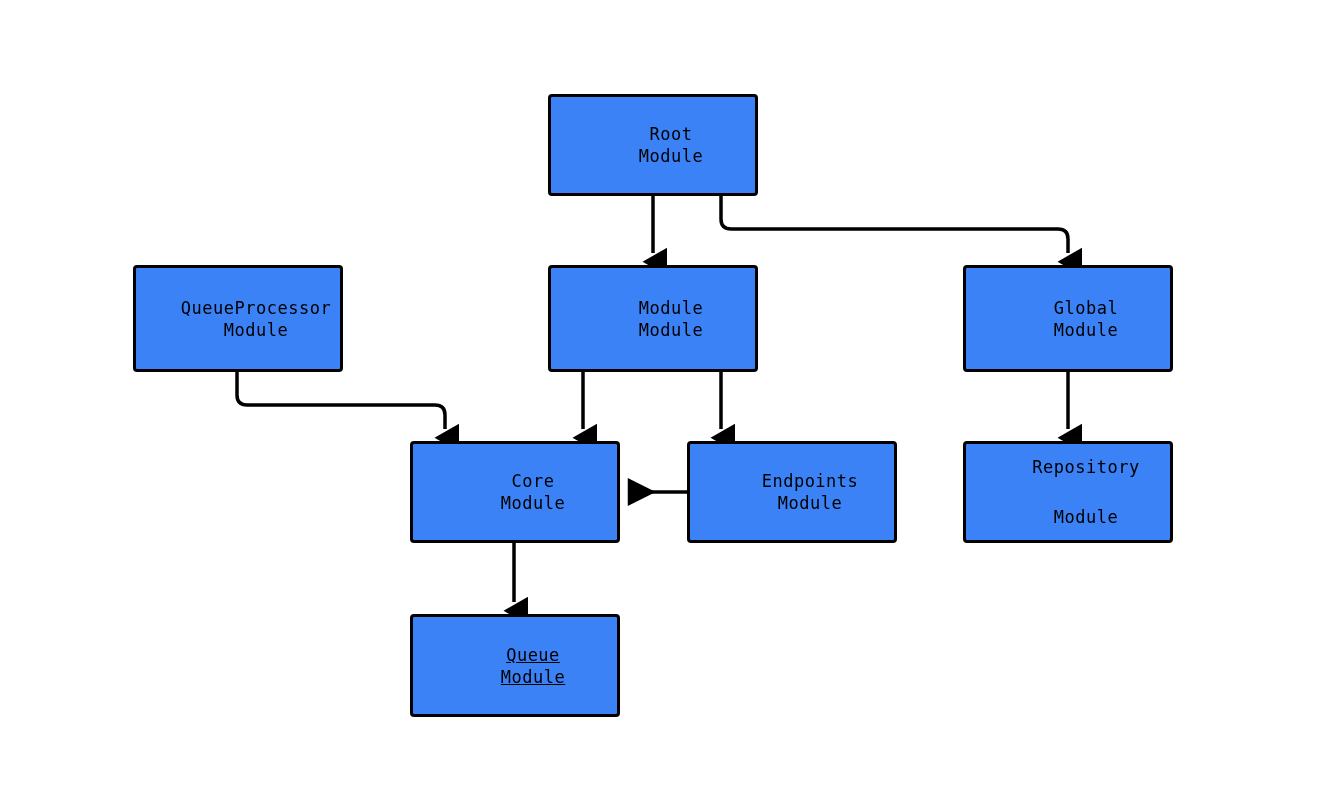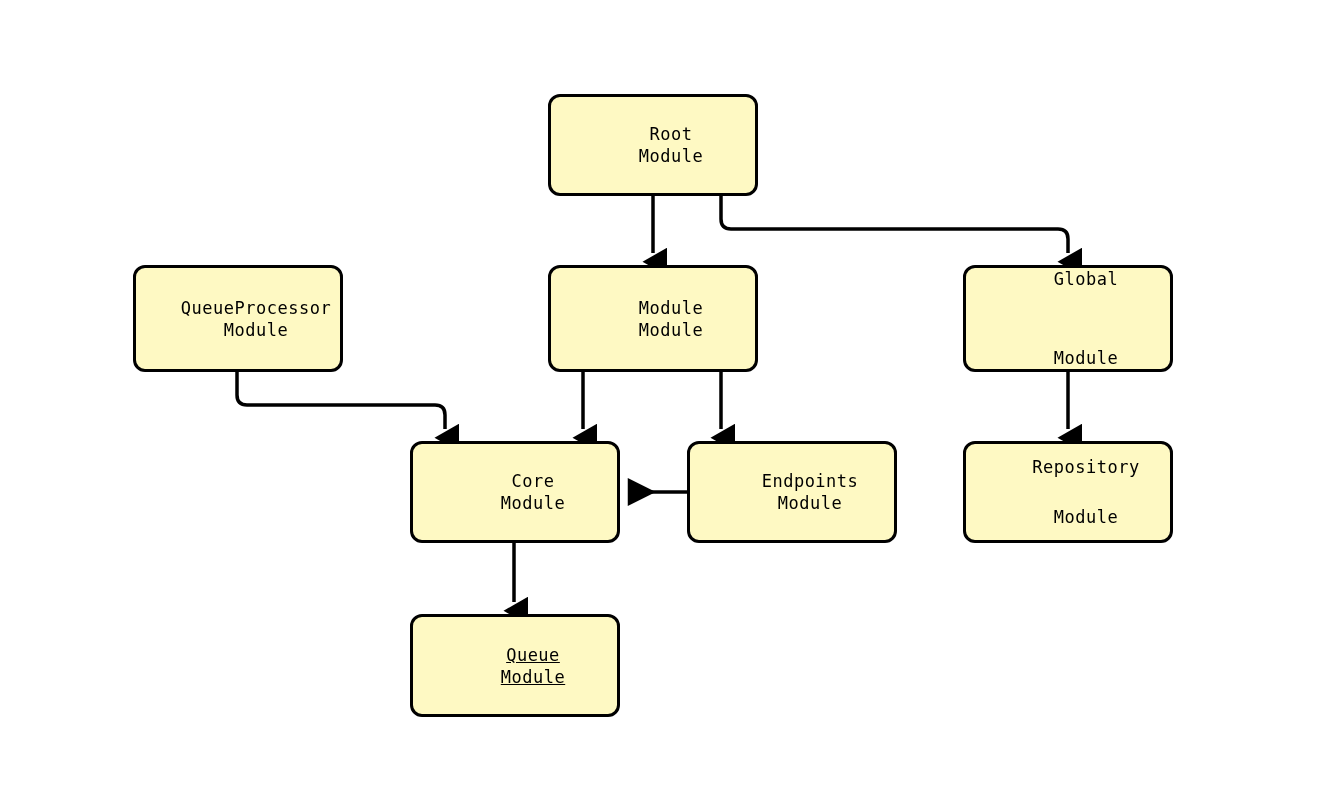--- a/index.html
+++ b/index.html
@@ -22,23 +22,23 @@
   #edge-layer {
     position: absolute;
     left: 0;
     top: 0;
     width: 1337px;
     height: 809px;
   }
   .node {
     position: absolute;
     box-sizing: border-box;
-    background: #fef9c3;
+    background: #3b82f6;
     border: 3px solid #000000;
-    border-radius: 12px;
+    border-radius: 4px;
     display: flex;
     flex-direction: column;
     align-items: center;
     justify-content: center;
     z-index: 2;
     padding-left: 36px;
   }
   .node-label {
     font-family: "DejaVu Sans Mono", monospace;
     font-size: 17px;
@@ -89,21 +89,21 @@
   <div class="node" style="left:133px; top:265px; width:210px; height:107px;">
     <div class="node-label">QueueProcessor</div>
     <div class="node-label">Module</div>
   </div>
 
   <div class="node" style="left:548px; top:265px; width:210px; height:107px;">
     <div class="node-label">Module</div>
     <div class="node-label">Module</div>
   </div>
 
-  <div class="node" style="left:963px; top:265px; width:210px; height:107px;justify-content:space-between;">
+  <div class="node" style="left:963px; top:265px; width:210px; height:107px;">
     <div class="node-label">Global</div>
     <div class="node-label">Module</div>
   </div>
 
   <div class="node" style="left:410px; top:441px; width:210px; height:102px;">
     <div class="node-label">Core</div>
     <div class="node-label">Module</div>
   </div>
 
   <div class="node" style="left:687px; top:441px; width:210px; height:102px;justify-content:center;">

